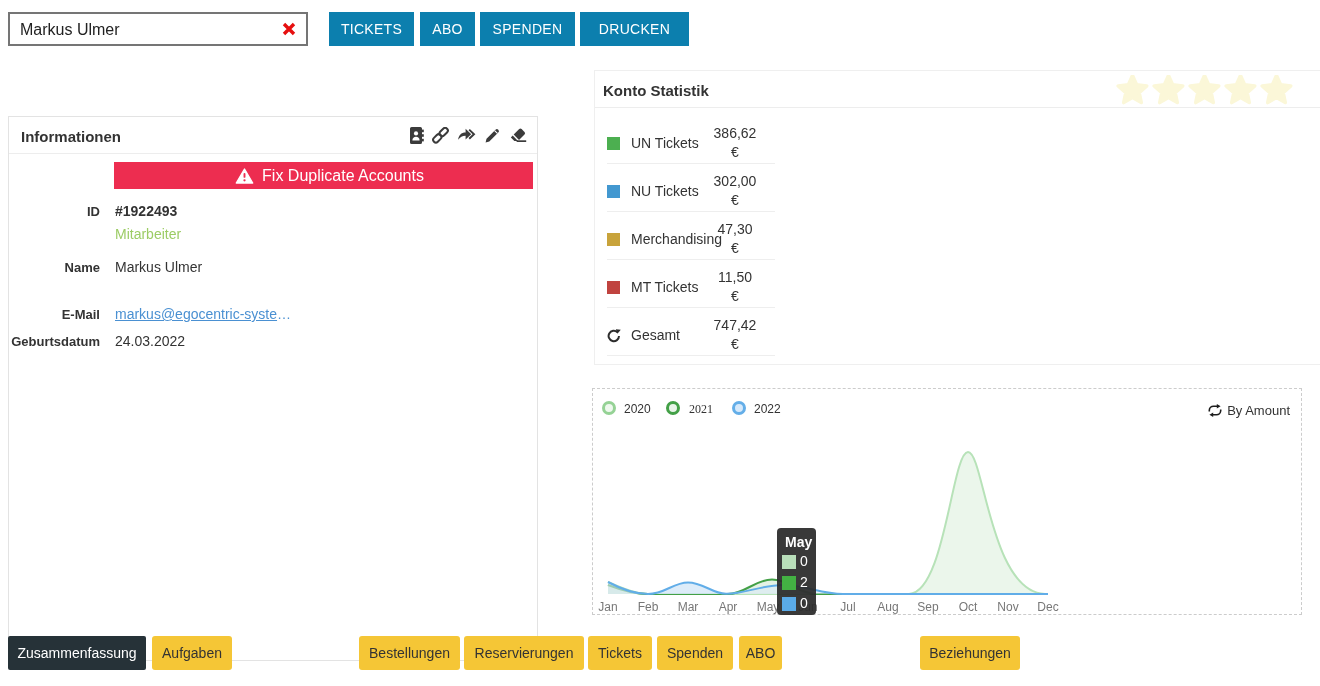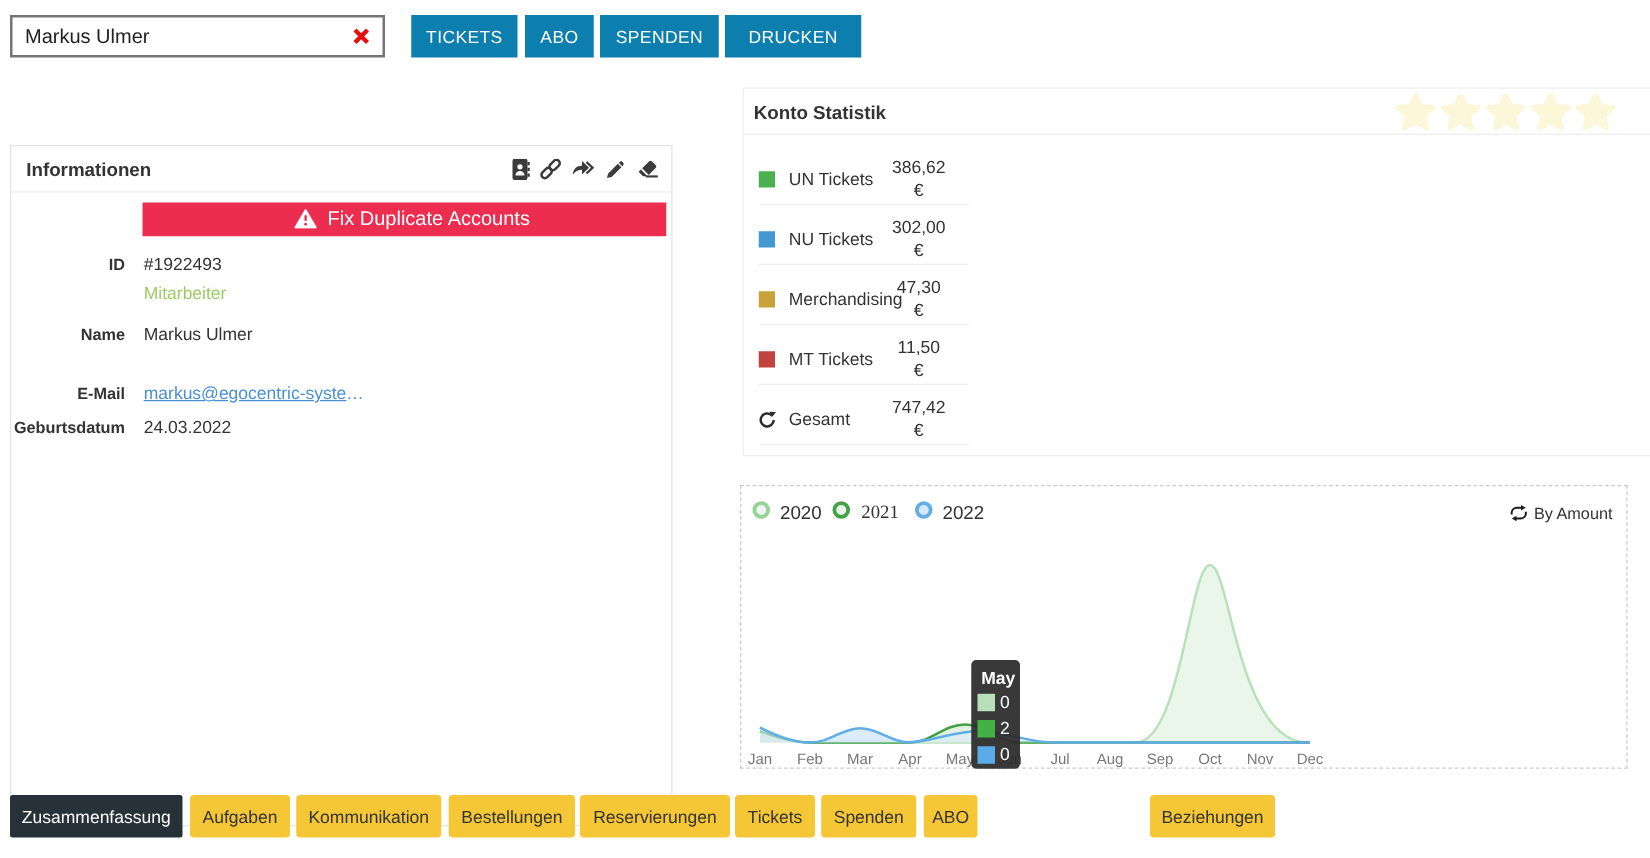--- a/index.html
+++ b/index.html
@@ -25,21 +25,21 @@
 
   
   #konto { left:594px; top:70px; width:781px; height:295px; border-color:#efefef; }
   .krow { position:absolute; left:12px; width:168px; height:48px; border-bottom:1px solid #eee; }
   .ksq { position:absolute; left:0px; top:21px; width:13px; height:13px; }
   .klabel { position:absolute; left:24px; top:19px; font-size:14px; color:#333; }
   .kval { position:absolute; right:0; top:8px; width:80px; text-align:center; font-size:14px; color:#333; line-height:19px; }
 
   
   #chartp { left:592px; top:388px; width:710px; height:227px; border:1px dashed #ccc; background:#fff; }
-  .cleg { position:absolute; top:13px; height:16px; font-size:15px; color:#333; }
+  .cleg { position:absolute; top:13px; height:16px; font-size:12px; color:#333; }
   .ccirc { position:absolute; top:12px; width:14px; height:14px; border-radius:50%; }
   #byamount { position:absolute; right:11px; top:14px; font-size:13px; color:#333; }
 
   
   #tip { position:absolute; left:777px; top:528px; width:39px; height:87px; background:rgba(42,42,42,0.93); border-radius:4px; color:#fff; z-index:5; }
   #tip .t { font-size:14px; font-weight:bold; margin:6px 0 2px 8px; }
   #tip .r { position:relative; height:21px; margin-left:5px; }
   #tip .r .s { position:absolute; left:0; top:3px; width:14px; height:14px; }
   #tip .r .n { position:absolute; left:18px; top:1px; font-size:14px; }
 
@@ -94,21 +94,21 @@
             <rect x="7.6" y="13.3" width="9.6" height="1.7"></rect>
           </svg>
       </span>
     </div>
     <div id="banner"><svg width="19" height="16" viewBox="0 0 18 16" style="vertical-align:-3px; margin:0 8px 0 12px;">
           <path d="M9 1 L17.2 15 H0.8 Z" fill="#fff" stroke="#fff" stroke-width="1.4" stroke-linejoin="round"></path>
           <rect x="8.05" y="5" width="1.9" height="4.8" rx="0.9" fill="#ed2d50"></rect>
           <circle cx="9" cy="12.3" r="1.15" fill="#ed2d50"></circle>
         </svg>Fix Duplicate Accounts</div>
     <div class="lbl" style="top:87px;">ID</div>
-    <div class="val" style="top:86px;">#1922493</div>
+    <div class="val" style="top:86px;font-weight:bold;">#1922493</div>
     <div class="val" style="top:109px; color:#9ccc65;">Mitarbeiter</div>
     <div class="lbl" style="top:143px;">Name</div>
     <div class="val" style="top:142px;">Markus Ulmer</div>
     <div class="lbl" style="top:190px;">E-Mail</div>
     <div class="val" style="top:189px; color:#4a90d2;"><u>markus@egocentric-syste</u>…</div>
     <div class="lbl" style="top:217px;">Geburtsdatum</div>
     <div class="val" style="top:216px;">24.03.2022</div>
   </div>
 
   <div id="konto" class="panel">
@@ -210,21 +210,20 @@
         <span class="n">2</span>
       </div>
     <div class="r">
         <span class="s" style="background:#5aabe8;"></span>
         <span class="n">0</span>
       </div>
   </div>
 
   <div class="tab active" style="left:8px;   width:138px;">Zusammenfassung</div>
   <div class="tab" style="left:152px; width:80px;">Aufgaben</div>
-  <div class="tab" style="left:237px; width:116px;">Kommunikation</div>
   <div class="tab" style="left:359px; width:101px;">Bestellungen</div>
   <div class="tab" style="left:464px; width:120px;">Reservierungen</div>
   <div class="tab" style="left:588px; width:64px;">Tickets</div>
   <div class="tab" style="left:657px; width:76px;">Spenden</div>
   <div class="tab" style="left:739px; width:43px;">ABO</div>
   <div class="tab" style="left:920px; width:100px;">Beziehungen</div>
 
 </div>
 
 </body></html>

